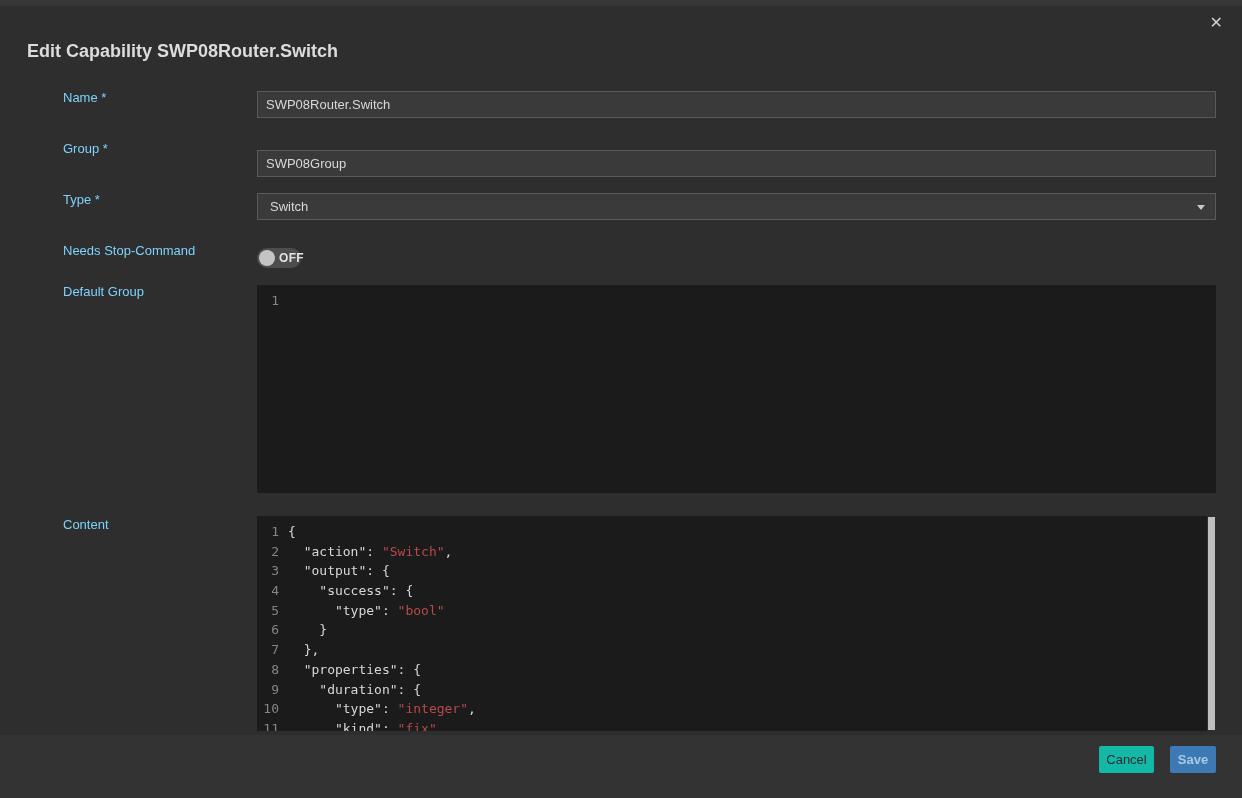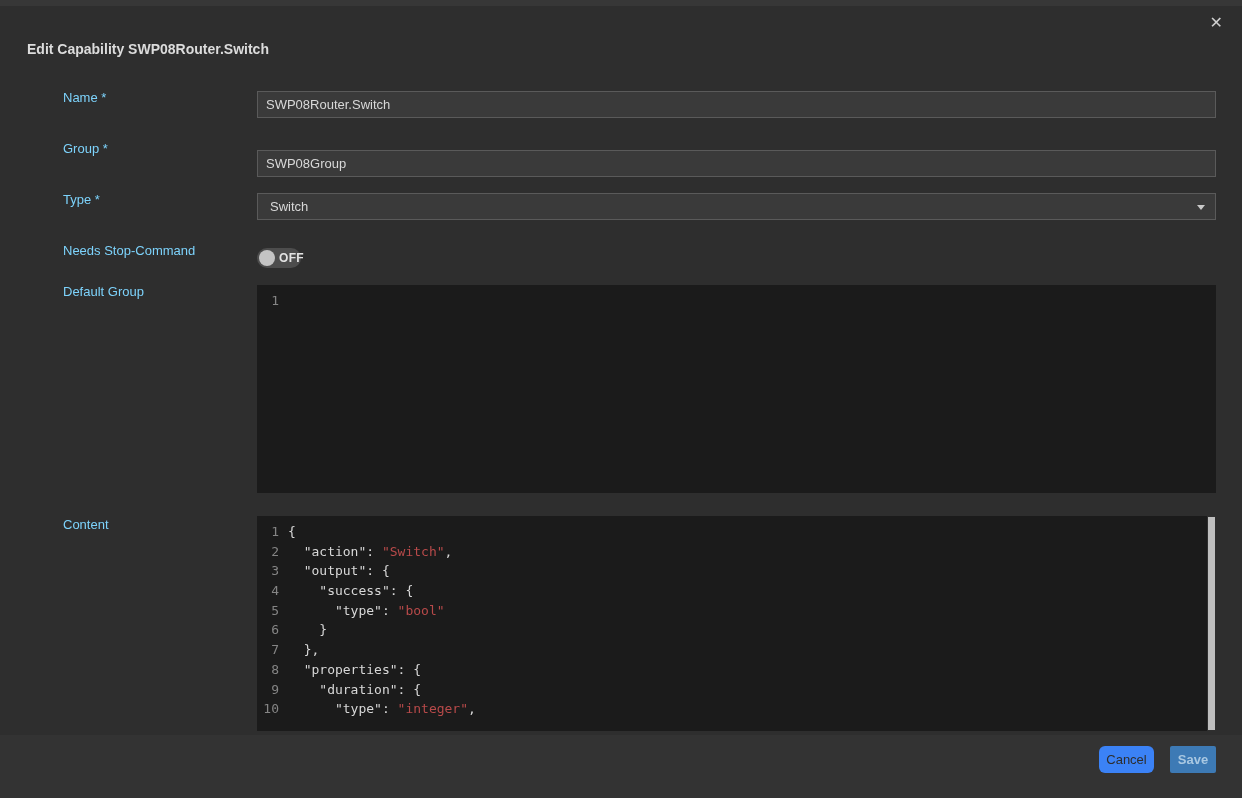--- a/index.html
+++ b/index.html
@@ -18,21 +18,21 @@
   .top-edge {
     position: absolute;
     top: 0; left: 0; right: 0;
     height: 6px;
     background: #373737;
   }
   .dialog-title {
     position: absolute;
     left: 27px;
     top: 41px;
-    font-size: 14px;
+    font-size: 18px;
     font-weight: bold;
     color: #dcdcdc;
   }
   .close-btn {
     position: absolute;
     right: 19px;
     top: 14px;
     font-size: 16px;
     color: #cfcfcf;
     cursor: pointer;
@@ -168,23 +168,22 @@
     border: none;
     border-radius: 2px;
     font-size: 13px;
     font-family: "Liberation Sans", sans-serif;
     cursor: pointer;
     bottom: 25px;
   }
   .btn-cancel {
     right: 88px;
     width: 55px;
-    background: #3b82f6;
+    background: #14b8a6;
     color: #2d2d2d;
-    border-radius: 6px;
   }
   .btn-save {
     right: 26px;
     width: 46px;
     background: var(--save-bg, #3d7ab5);
     color: #a9c8e2;
     font-weight: bold;
   }
 </style>
 </head>
@@ -229,20 +228,21 @@
         <div class="code-line"><span class="line-num">1</span><span class="code-text"><span class="tok-p">{</span></span></div>
         <div class="code-line"><span class="line-num">2</span><span class="code-text"><span class="tok-p">  "action": </span><span class="tok-s">"Switch"</span><span class="tok-p">,</span></span></div>
         <div class="code-line"><span class="line-num">3</span><span class="code-text"><span class="tok-p">  "output": {</span></span></div>
         <div class="code-line"><span class="line-num">4</span><span class="code-text"><span class="tok-p">    "success": {</span></span></div>
         <div class="code-line"><span class="line-num">5</span><span class="code-text"><span class="tok-p">      "type": </span><span class="tok-s">"bool"</span></span></div>
         <div class="code-line"><span class="line-num">6</span><span class="code-text"><span class="tok-p">    }</span></span></div>
         <div class="code-line"><span class="line-num">7</span><span class="code-text"><span class="tok-p">  },</span></span></div>
         <div class="code-line"><span class="line-num">8</span><span class="code-text"><span class="tok-p">  "properties": {</span></span></div>
         <div class="code-line"><span class="line-num">9</span><span class="code-text"><span class="tok-p">    "duration": {</span></span></div>
         <div class="code-line"><span class="line-num">10</span><span class="code-text"><span class="tok-p">      "type": </span><span class="tok-s">"integer"</span><span class="tok-p">,</span></span></div>
+        <div class="code-line"><span class="line-num">11</span><span class="code-text"><span class="tok-p">      "kind": </span><span class="tok-s">"fix"</span></span></div>
       </div>
     <div class="scrollbar-track">
       <div class="scrollbar-thumb"></div>
     </div>
   </div>
 
   <div class="footer">
     <button class="btn btn-cancel">Cancel</button>
     <button class="btn btn-save">Save</button>
   </div>

